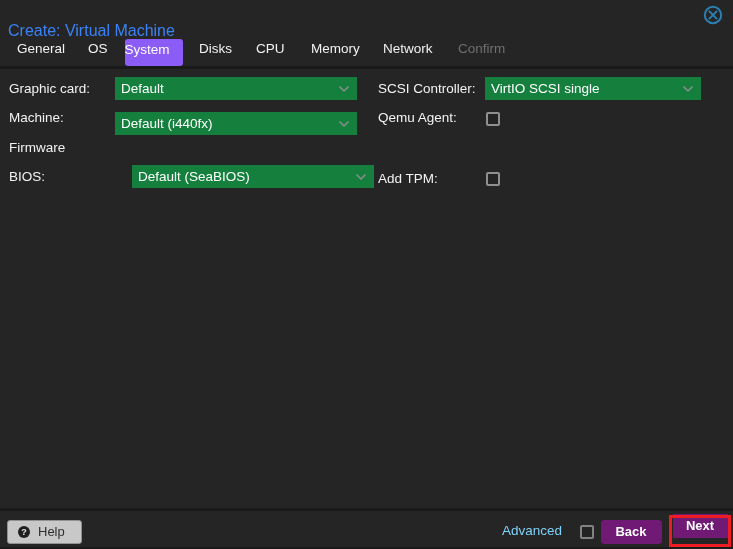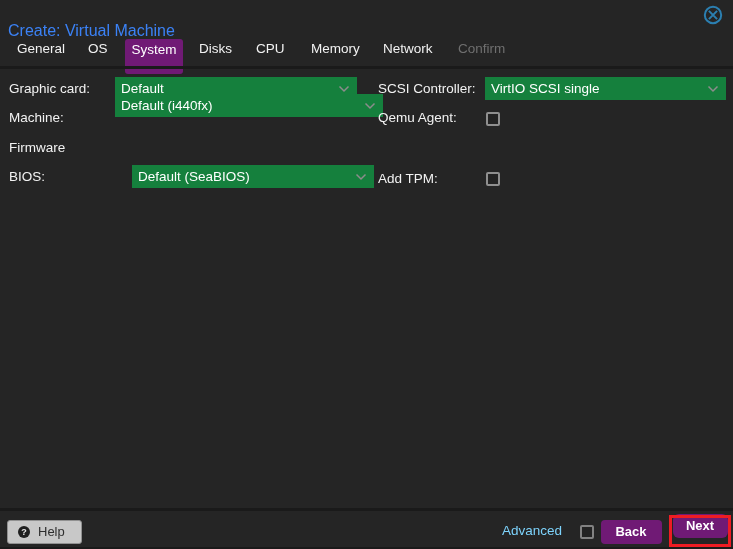--- a/index.html
+++ b/index.html
@@ -15,23 +15,23 @@
     left:8px; top:5px;
     font-size:16px; line-height:20px;
     color:#3b82f6;
     margin-top:16px;
   }
   .tab {
     top:38px; height:21px; line-height:21px;
     font-size:13.5px; color:#f2f2f2;
   }
   .tab-active {
-    left:124.5px; top:39.4px; width:58.8px; height:35px;
-    background:#701a75; border-radius:3px;
-    text-align:center; line-height:21px; font-size:13.5px; color:#fff;
+    left:124.5px; top:39.4px; width:58.8px; height:27px;
+    background:#8b5cf6; border-radius:3px;
+    text-align:left; line-height:21px; font-size:13.5px; color:#fff;
   }
   .tab-dis { color:#6f6f6f; }
   .sep { left:0; width:733px; height:2px; background:#1a1a1a; }
   .lbl { font-size:13.5px; line-height:23px; color:#f2f2f2; white-space:nowrap; }
   .field {
     height:23px; background:#15803d;
     font-size:13.5px; line-height:23px; color:#fff;
     padding-left:6px; white-space:nowrap;
   }
   .chev { position:absolute; right:7px; top:8px; }
@@ -69,35 +69,35 @@
 
   <div class="abs sep" style="top:66px; height:2.5px;"></div>
 
   <div class="abs lbl" style="left:9px; top:77px;">Graphic card:</div>
   <div class="abs field" style="left:115px; top:77px; width:242px;">Default
     <svg class="chev" width="12" height="8" viewBox="0 0 12 8">
       <path d="M1.5 1.5 L6 6 L10.5 1.5" fill="none" stroke="#8c8c8c" stroke-width="1.5"></path>
     </svg>
   </div>
   <div class="abs lbl" style="left:9px; top:106px;">Machine:</div>
-  <div class="abs field" style="left:115px; top:94px; width:268px;">Default (i440fx)
+  <div class="abs field" style="left:115px; top:112px; width:242px;">Default (i440fx)
     <svg class="chev" width="12" height="8" viewBox="0 0 12 8">
       <path d="M1.5 1.5 L6 6 L10.5 1.5" fill="none" stroke="#8c8c8c" stroke-width="1.5"></path>
     </svg>
   </div>
   <div class="abs lbl" style="left:9px; top:135.5px;">Firmware</div>
   <div class="abs lbl" style="left:9px; top:165px;">BIOS:</div>
   <div class="abs field" style="left:132px; top:165px; width:242px;">Default (SeaBIOS)
     <svg class="chev" width="12" height="8" viewBox="0 0 12 8">
       <path d="M1.5 1.5 L6 6 L10.5 1.5" fill="none" stroke="#8c8c8c" stroke-width="1.5"></path>
     </svg>
   </div>
 
   <div class="abs lbl" style="left:378px; top:77px;">SCSI Controller:</div>
-  <div class="abs field" style="left:485px; top:77px; width:241px;">VirtIO SCSI single
+  <div class="abs field" style="left:485px; top:77px; width:216px;">VirtIO SCSI single
     <svg class="chev" width="12" height="8" viewBox="0 0 12 8">
       <path d="M1.5 1.5 L6 6 L10.5 1.5" fill="none" stroke="#8c8c8c" stroke-width="1.5"></path>
     </svg>
   </div>
   <div class="abs lbl" style="left:378px; top:106px;">Qemu Agent:</div>
   <div class="abs cb" style="left:486px; top:112px;"></div>
   <div class="abs lbl" style="left:378px; top:167px;">Add TPM:</div>
   <div class="abs cb" style="left:486px; top:172px;"></div>
 
   <div class="abs sep" style="top:508px; height:3px;"></div>
@@ -105,14 +105,14 @@
   <div class="abs helpbtn"></div>
   <svg class="abs" style="left:18px; top:526px;" width="12" height="12" viewBox="0 0 12 12">
     <circle cx="6" cy="6" r="6" fill="#1f1f1f"></circle>
     <text x="6" y="9.3" text-anchor="middle" font-family="Liberation Sans" font-size="9" font-weight="bold" fill="#e8e8e8">?</text>
   </svg>
   <div class="abs" style="left:38px; top:519.5px; height:24px; line-height:24px; font-size:13px; color:#2e2e2e;">Help</div>
 
   <div class="abs" style="left:502px; top:518.5px; height:24px; line-height:24px; font-size:13.5px; color:#7dd3fc;">Advanced</div>
   <div class="abs cb" style="left:579.5px; top:525px; border-color:#828282;"></div>
   <div class="abs btn" style="left:600.5px; top:519.5px; width:61px; height:24px; line-height:23px;">Back</div>
-  <div class="abs btn" style="left:672.5px; top:514px; width:55px; height:24px; line-height:23px; border-radius:6px;">Next</div>
+  <div class="abs btn" style="left:672.5px; top:514px; width:55px; height:24px; line-height:23px; border-radius:0;">Next</div>
   <div class="abs" style="left:669px; top:515px; width:62px; height:32px; border:3.5px solid #ee1c23;"></div>
 
 </body></html>

